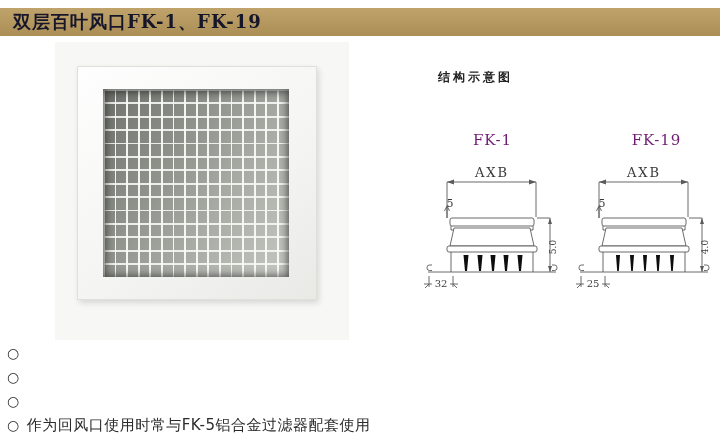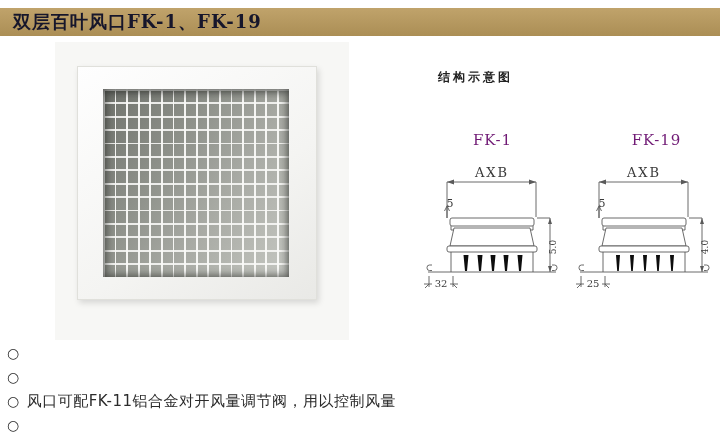--- a/index.html
+++ b/index.html
@@ -155,20 +155,20 @@
 
   <ul class="feature-list">
     <li class="feature-item">
       <span class="bullet-circle">○</span>
     </li>
     <li class="feature-item">
       <span class="bullet-circle">○</span>
     </li>
     <li class="feature-item">
       <span class="bullet-circle">○</span>
-      <span>风口可配FK-11铝合金对开风量调节阀，用以控制风量</span>
     </li>
     <li class="feature-item">
       <span class="bullet-circle">○</span>
+      <span>作为回风口使用时常与FK-5铝合金过滤器配套使用</span>
     </li>
   </ul>
 
 </div>
 
 </body></html>

